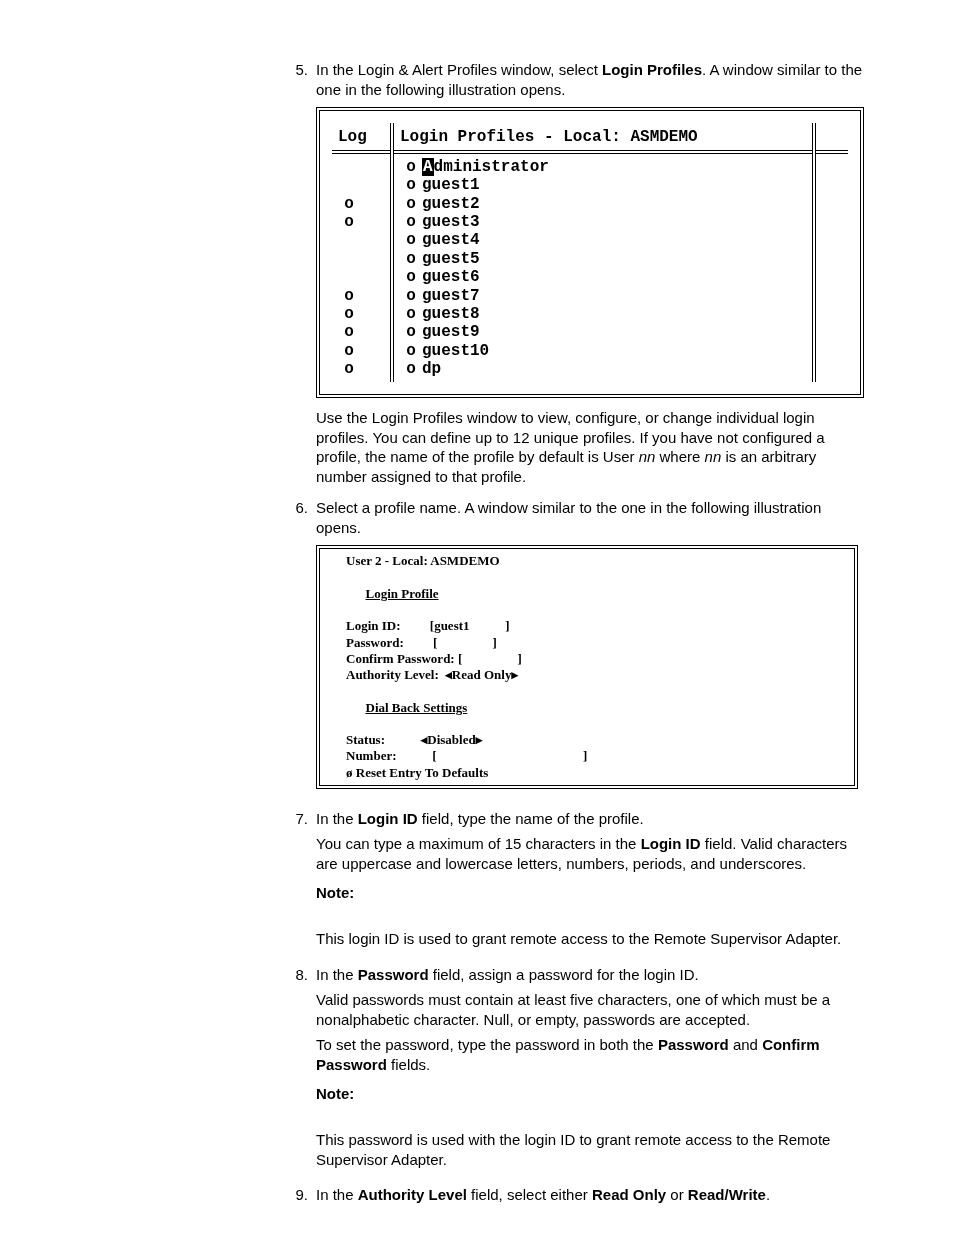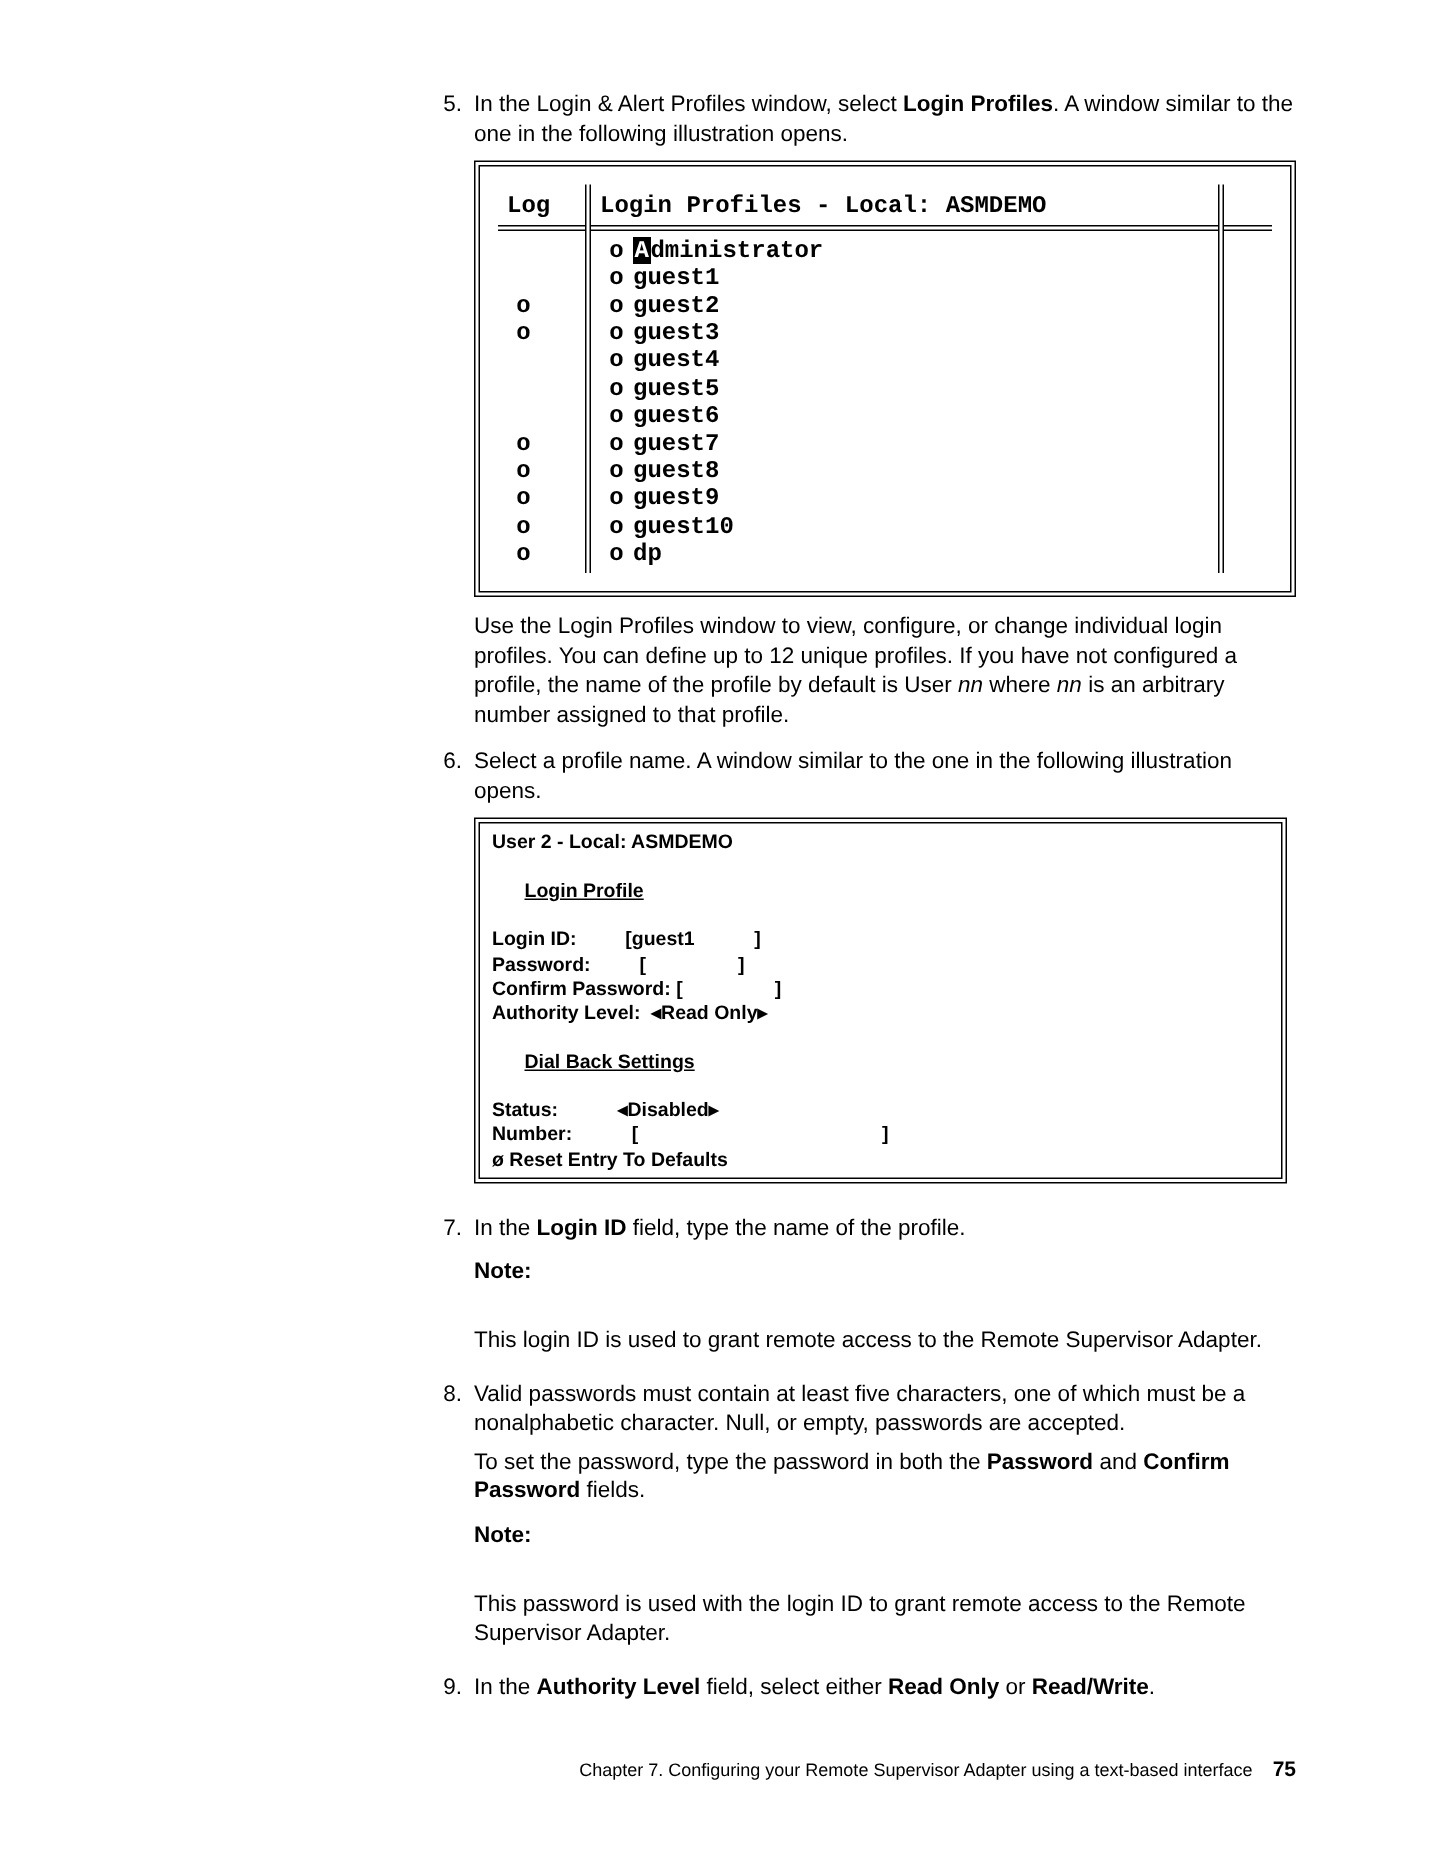--- a/index.html
+++ b/index.html
@@ -61,23 +61,23 @@
   .fig1 .col.c2 { flex: 1; }
   .fig1 .col.c3 { width: 20px; }
   .fig1 .title { border-bottom: 4px double #000; padding-bottom: 2px; margin: -4px -6px 4px -6px; padding-left: 6px; padding-right: 6px; padding-top: 4px;}
   .fig1 .row { display: flex; align-items: center; line-height: 1.15; }
   .fig1 .bul { width: 22px; text-align: center; }
   .fig1 .cursor { background:#000; color:#fff; padding:0 1px; }
 
   
   .fig2 {
     border: 4px double #000;
-    padding: 4px 8px;
+    padding: 4px 26px;
     margin: 8px 6px 14px 0;
-    font-family: Liberation Sans, sans-serif;
+    font-family: Liberation Serif, serif;
     font-weight: bold;
     font-size: 13px;
     line-height: 1.25;
     white-space: pre;
   }
   .fig2 .section-title { text-decoration: underline; }
 </style>
 </head>
 <body>
 
@@ -213,30 +213,36 @@
 <span>ø Reset Entry To Defaults</span></div>
     </div>
   </li>
 
   <li>
     <div class="num">7.</div>
     <div class="content">
       <p>
         <span>In the </span><span class="bold">Login ID</span><span> field, type the name of the profile.</span>
       </p>
+      <p>
+        <span>You can type a maximum of 15 characters in the </span><span class="bold">Login ID</span><span> field. Valid characters are uppercase and lowercase letters, numbers, periods, and underscores.</span>
+      </p>
       <div class="note">
         <div class="note-label">Note:</div>
         <div class="note-body">This login ID is used to grant remote access to the Remote Supervisor Adapter.</div>
       </div>
     </div>
   </li>
 
   <li>
     <div class="num">8.</div>
     <div class="content">
+      <p>
+        <span>In the </span><span class="bold">Password</span><span> field, assign a password for the login ID.</span>
+      </p>
       <p>Valid passwords must contain at least five characters, one of which must be a nonalphabetic character. Null, or empty, passwords are accepted.</p>
       <p>
         <span>To set the password, type the password in both the </span><span class="bold">Password</span><span> and </span><span class="bold">Confirm Password</span><span> fields.</span>
       </p>
       <div class="note">
         <div class="note-label">Note:</div>
         <div class="note-body">This password is used with the login ID to grant remote access to the Remote Supervisor Adapter.</div>
       </div>
     </div>
   </li>

